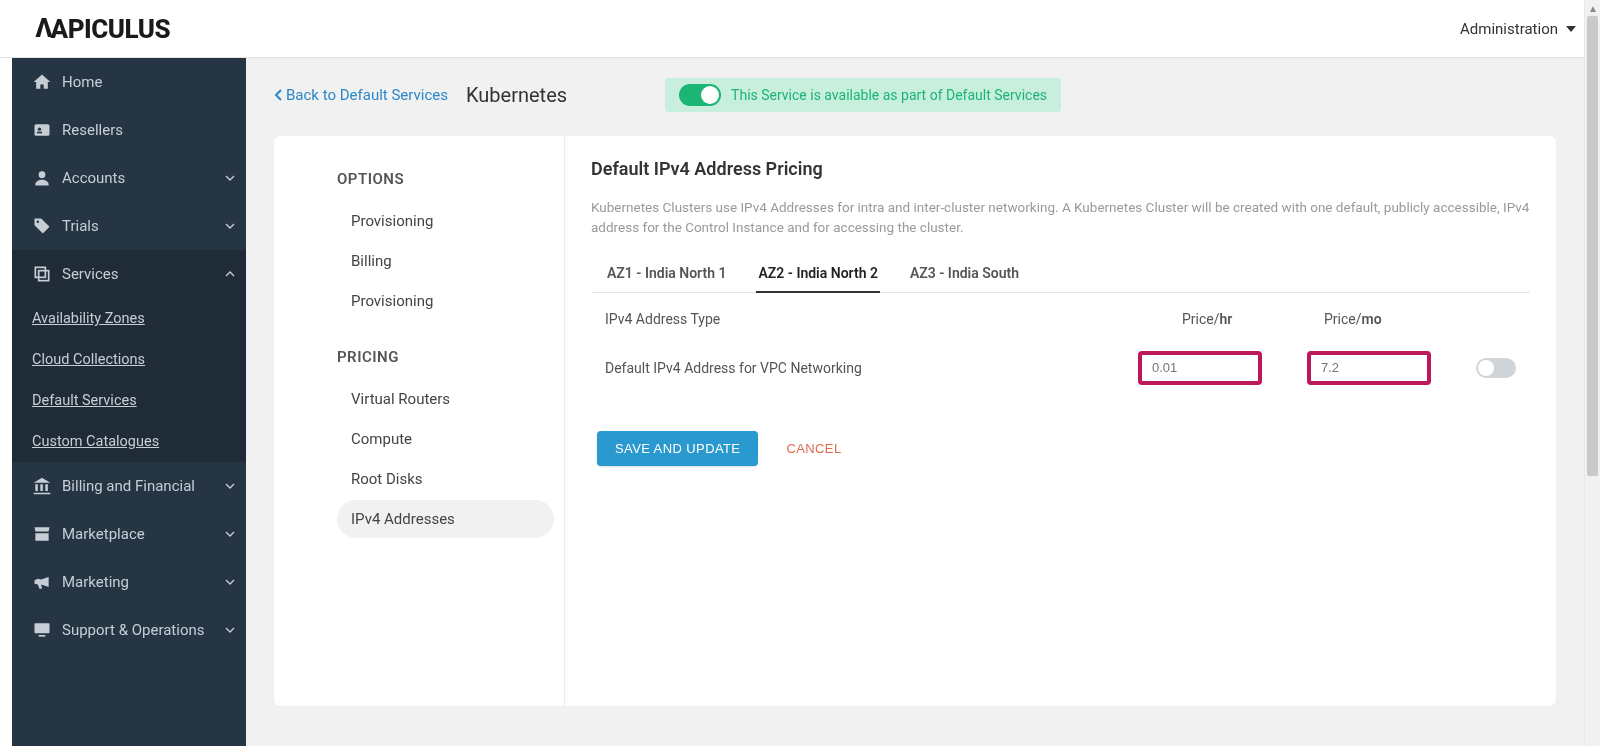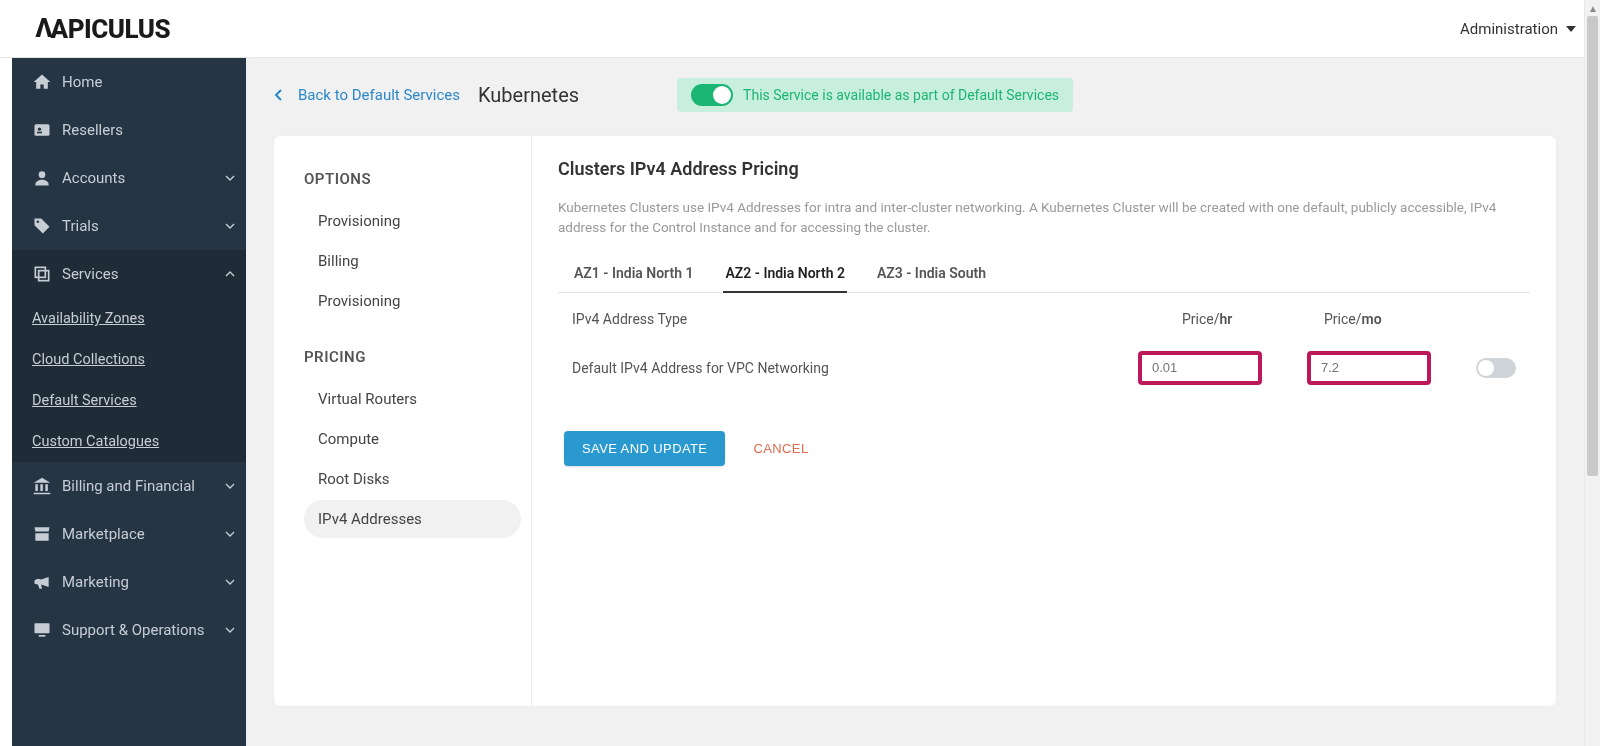--- a/index.html
+++ b/index.html
@@ -17,29 +17,29 @@
     .side-item.sub { padding-left: 20px; font-size: 14.5px; }
     .side-item .icon { width: 20px; height: 20px; margin-right: 10px; fill: #c7cdd4; flex-shrink: 0; }
     .side-item .chev { margin-left: auto; width: 16px; height: 16px; stroke: #c7cdd4; }
     .side-group-children { background: #1f2c38; }
     .side-group-children .side-item { padding: 12px 20px 12px 20px; text-decoration: underline; }
 
     
     .main { position: absolute; left: 246px; top: 58px; right: 16px; bottom: 0; background: #f1f1f1; overflow: hidden; }
 
     .page-header { padding: 20px 28px 24px; display: flex; align-items: center; gap: 18px; flex-wrap: wrap; }
-    .back-link { color: #2b88c8; font-size: 15px; display: flex; align-items: center; gap: 16px; cursor: pointer; justify-content: space-between; }
+    .back-link { color: #2b88c8; font-size: 15px; display: flex; align-items: center; gap: 4px; cursor: pointer; justify-content: space-between; }
     .page-title { font-size: 20px; color: #333; }
     .avail-badge { display: flex; align-items: center; gap: 10px; background: #c8eedd; border-radius: 4px; padding: 6px 14px; margin-left: 80px; }
     .avail-badge .toggle { width: 42px; height: 22px; background: #1bb674; border-radius: 11px; position: relative; }
     .avail-badge .toggle::after { content: ""; position: absolute; right: 2px; top: 2px; width: 18px; height: 18px; background: #fff; border-radius: 50%; }
     .avail-badge-text { color: #1bb674; font-size: 14px; }
 
     
-    .content-card { background: #fff; margin: 0 28px 8px; border-radius: 6px; display: flex; min-height: 570px; box-shadow: 0 0 2px rgba(0,0,0,0.05); }
+    .content-card { background: #fff; margin: 0 28px 8px; border-radius: 6px; display: flex; min-height: 570px; box-shadow: 0 0 2px rgba(0,0,0,0.05); padding-left: 33px; }
     .side-panel { width: 258px; border-right: 1px solid #ececec; padding: 30px 10px 20px 30px; }
     .panel-heading { font-size: 15px; font-weight: 600; color: #555; letter-spacing: 0.5px; margin-bottom: 14px; margin-top: 4px; }
     .panel-heading.second { margin-top: 28px; }
     .panel-item { padding: 10px 14px; font-size: 15px; color: #444; border-radius: 20px; cursor: pointer; margin-bottom: 2px; }
     .panel-item.active { background: #f1f1f1; }
 
     .detail { flex: 1; padding: 22px 26px 20px; }
     .detail-title { font-size: 18px; font-weight: 600; color: #333; margin-bottom: 18px; }
     .detail-desc { font-size: 13.5px; color: #9a9a9a; line-height: 1.5; margin-bottom: 18px; }
 
@@ -207,21 +207,21 @@
       <div class="panel-item">Provisioning</div>
 
       <div class="panel-heading second">PRICING</div>
       <div class="panel-item">Virtual Routers</div>
       <div class="panel-item">Compute</div>
       <div class="panel-item">Root Disks</div>
       <div class="panel-item active">IPv4 Addresses</div>
     </aside>
 
     <section class="detail">
-      <h2 class="detail-title">Clusters IPv4 Address Pricing</h2>
+      <h2 class="detail-title">Default IPv4 Address Pricing</h2>
       <p class="detail-desc">Kubernetes Clusters use IPv4 Addresses for intra and inter-cluster networking. A Kubernetes Cluster will be created with one default, publicly accessible, IPv4 address for the Control Instance and for accessing the cluster.</p>
 
       <div class="tabs">
         <div class="tab">AZ1 - India North 1</div>
         <div class="tab active">AZ2 - India North 2</div>
         <div class="tab">AZ3 - India South</div>
       </div>
 
       <div class="price-header-row">
         <div class="col-label">IPv4 Address Type</div>

